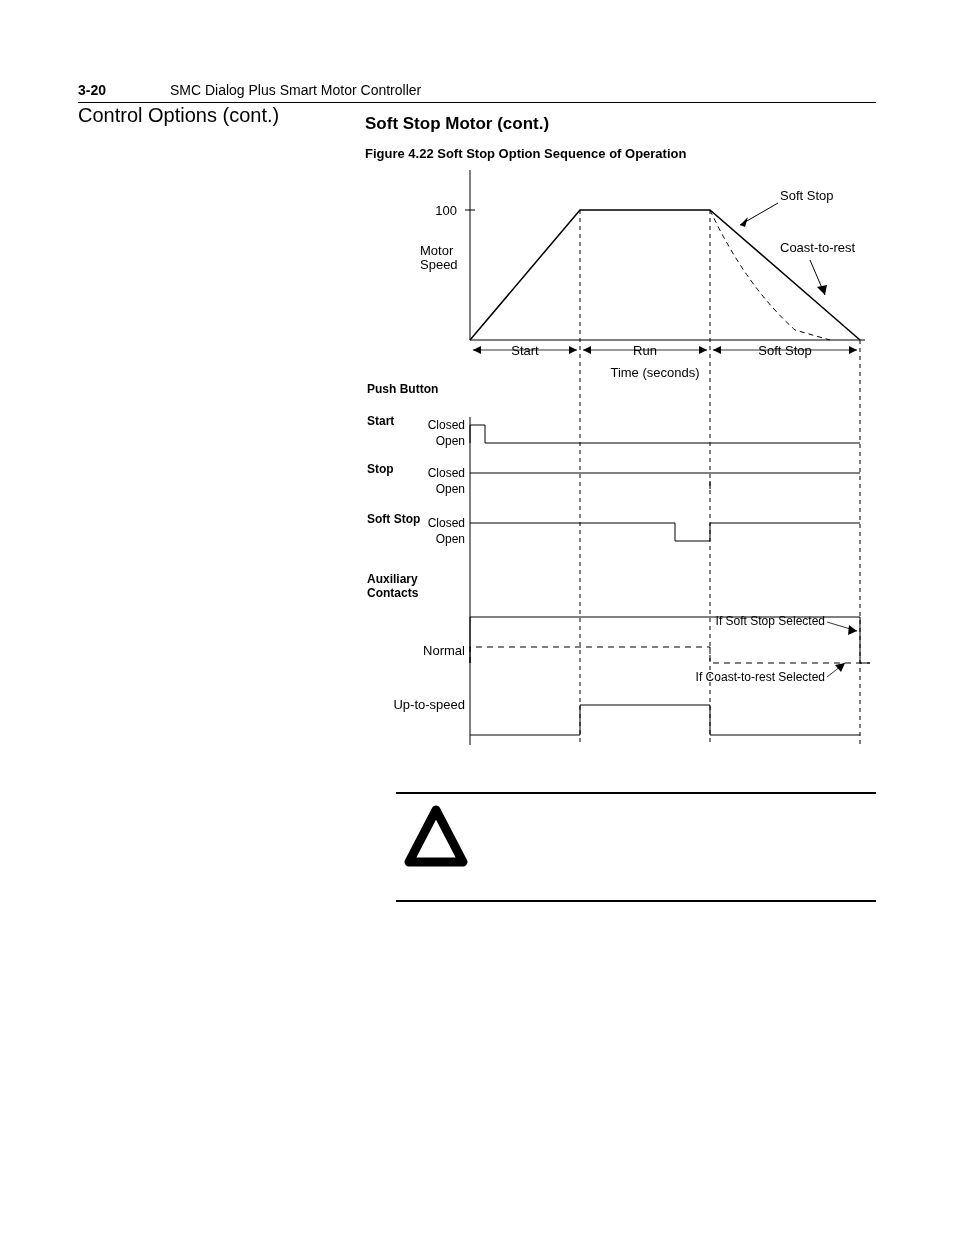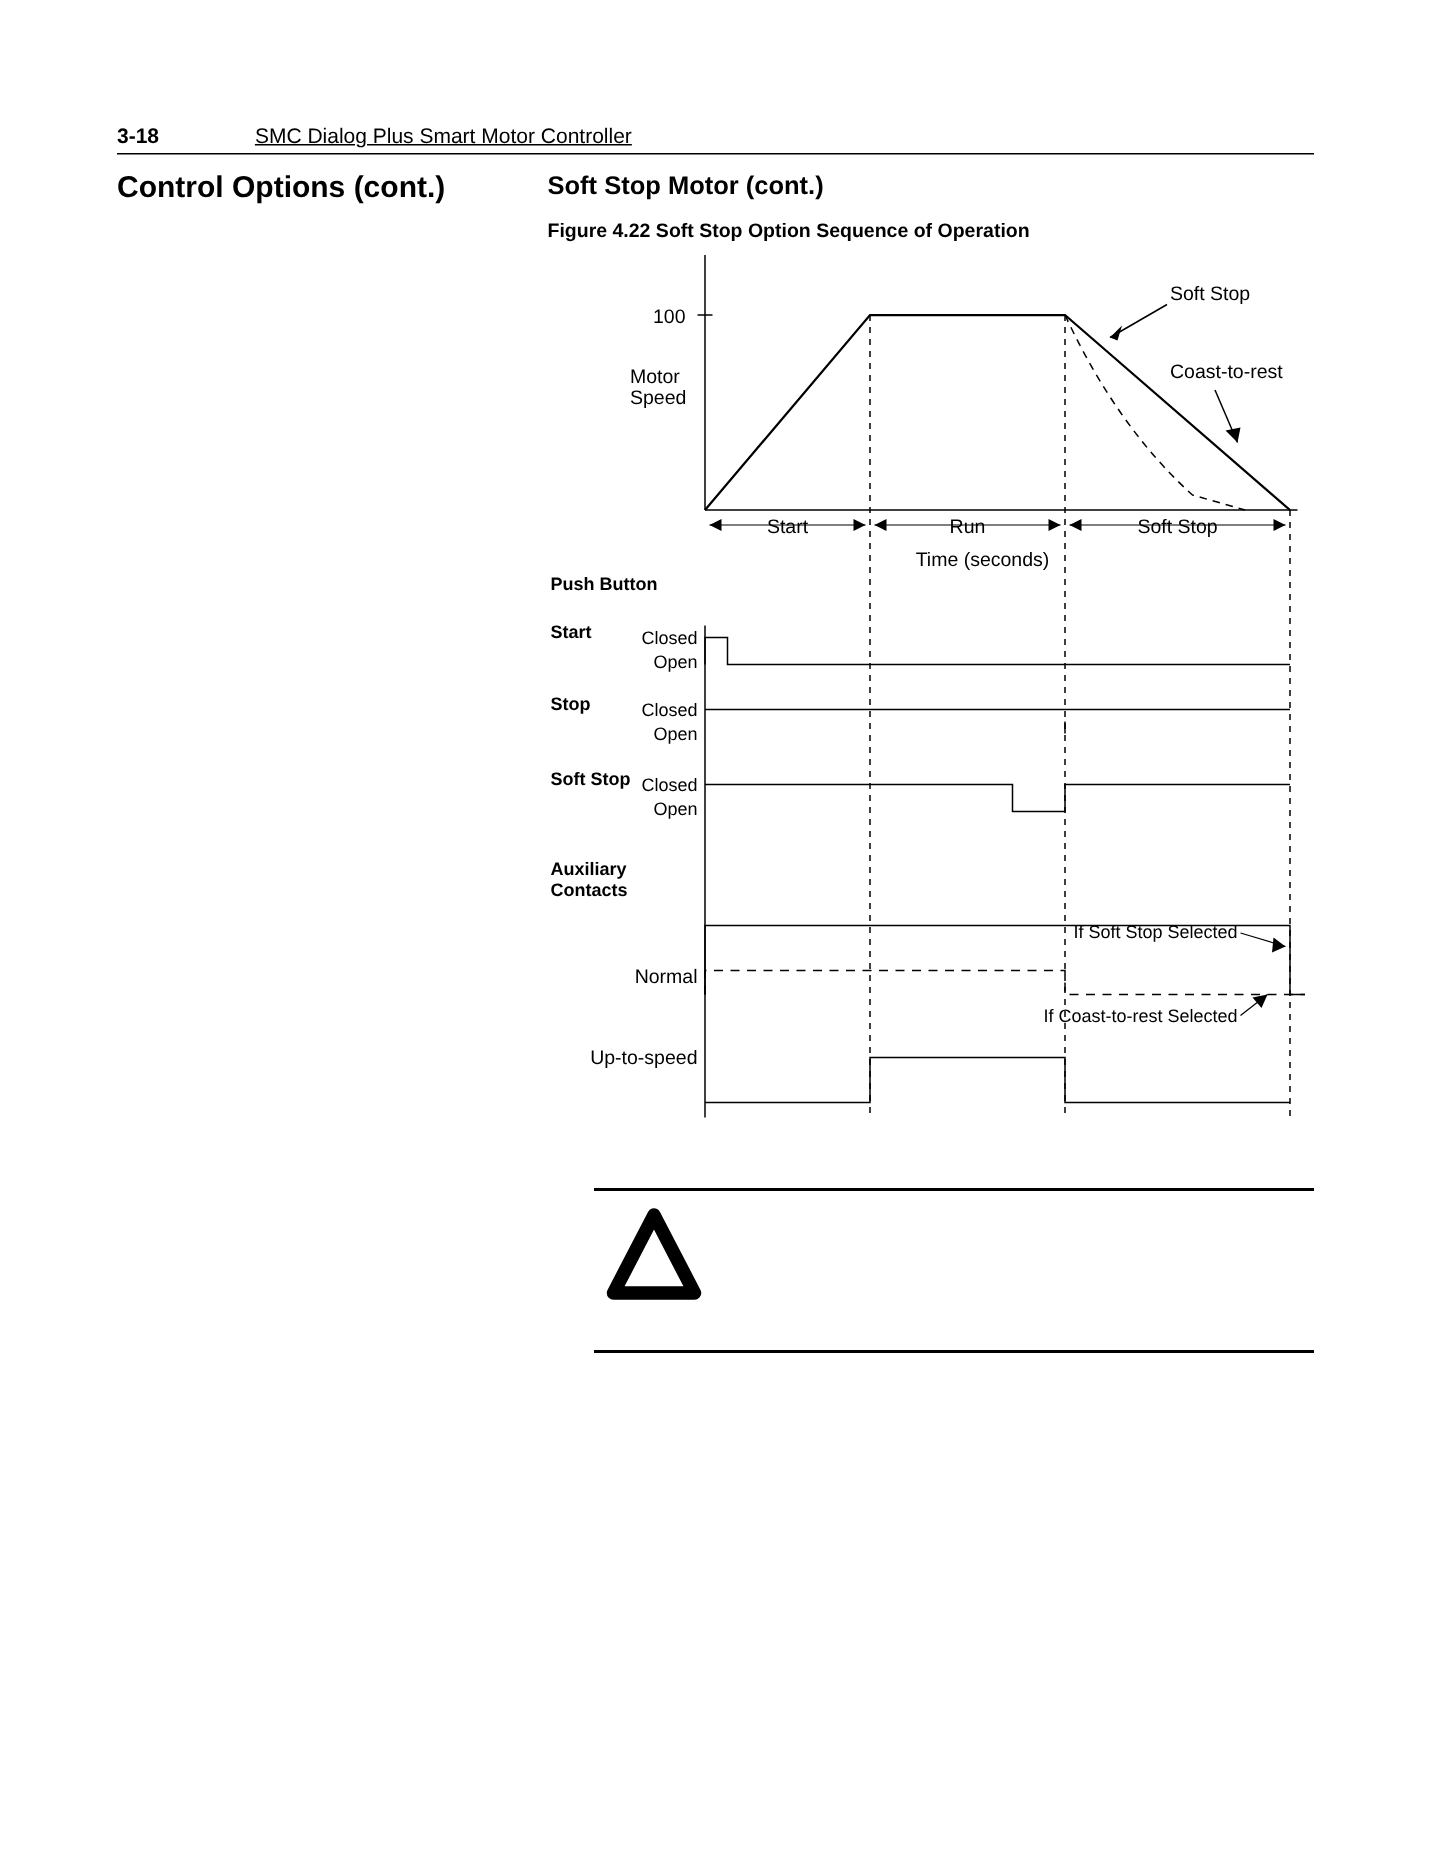--- a/index.html
+++ b/index.html
@@ -1,36 +1,36 @@
 <!DOCTYPE html>
 <html><head>
 <meta charset="utf-8">
 <style>
   html,body { margin:0; padding:0; background:#fff; font-family:Arial,Helvetica,sans-serif; color:#000; }
   .page { width:954px; height:1235px; position:relative; overflow:hidden; }
   .hdr { position:absolute; left:78px; top:82px; width:798px; border-bottom:1.5px solid #000; padding-bottom:4px; font-size:14px; }
   .hdr .pg { font-weight:700; display:inline-block; margin-right:60px; }
-  .hdr .title { display:inline;text-decoration:underline; }
-  .h1 { position:absolute; left:78px; top:114px; font-size:20px; font-weight:700; }
+  .hdr .title { display:inline; }
+  .h1 { position:absolute; left:78px; top:104px; font-size:20px; font-weight:400; }
   .h2 { position:absolute; left:365px; top:114px; font-size:17px; font-weight:700; }
   .fig-cap { position:absolute; left:365px; top:146px; font-size:13px; font-weight:700; }
   .fig { position:absolute; left:365px; top:165px; width:510px; height:590px; }
   .attn { position:absolute; left:396px; top:792px; width:480px; border-top:2px solid #000; border-bottom:2px solid #000; height:106px; }
   svg { display:block; }
   .lbl { font-size:13px; font-family:Arial,Helvetica,sans-serif; }
   .lblb { font-size:12px; font-family:Arial,Helvetica,sans-serif; font-weight:700; }
   .lblsm { font-size:12px; font-family:Arial,Helvetica,sans-serif; }
 </style>
 </head>
 <body>
 
 <div class="page">
 
   <div class="hdr">
-    <span class="pg">3-18</span>
+    <span class="pg">3-20</span>
     <span class="title">SMC Dialog Plus Smart Motor Controller</span>
   </div>
 
   <div class="h1">Control Options (cont.)</div>
   <div class="h2">Soft Stop Motor (cont.)</div>
   <div class="fig-cap">Figure 4.22 Soft Stop Option Sequence of Operation</div>
 
   <div class="fig">
     <svg width="510" height="590" viewBox="0 0 510 590">
 

